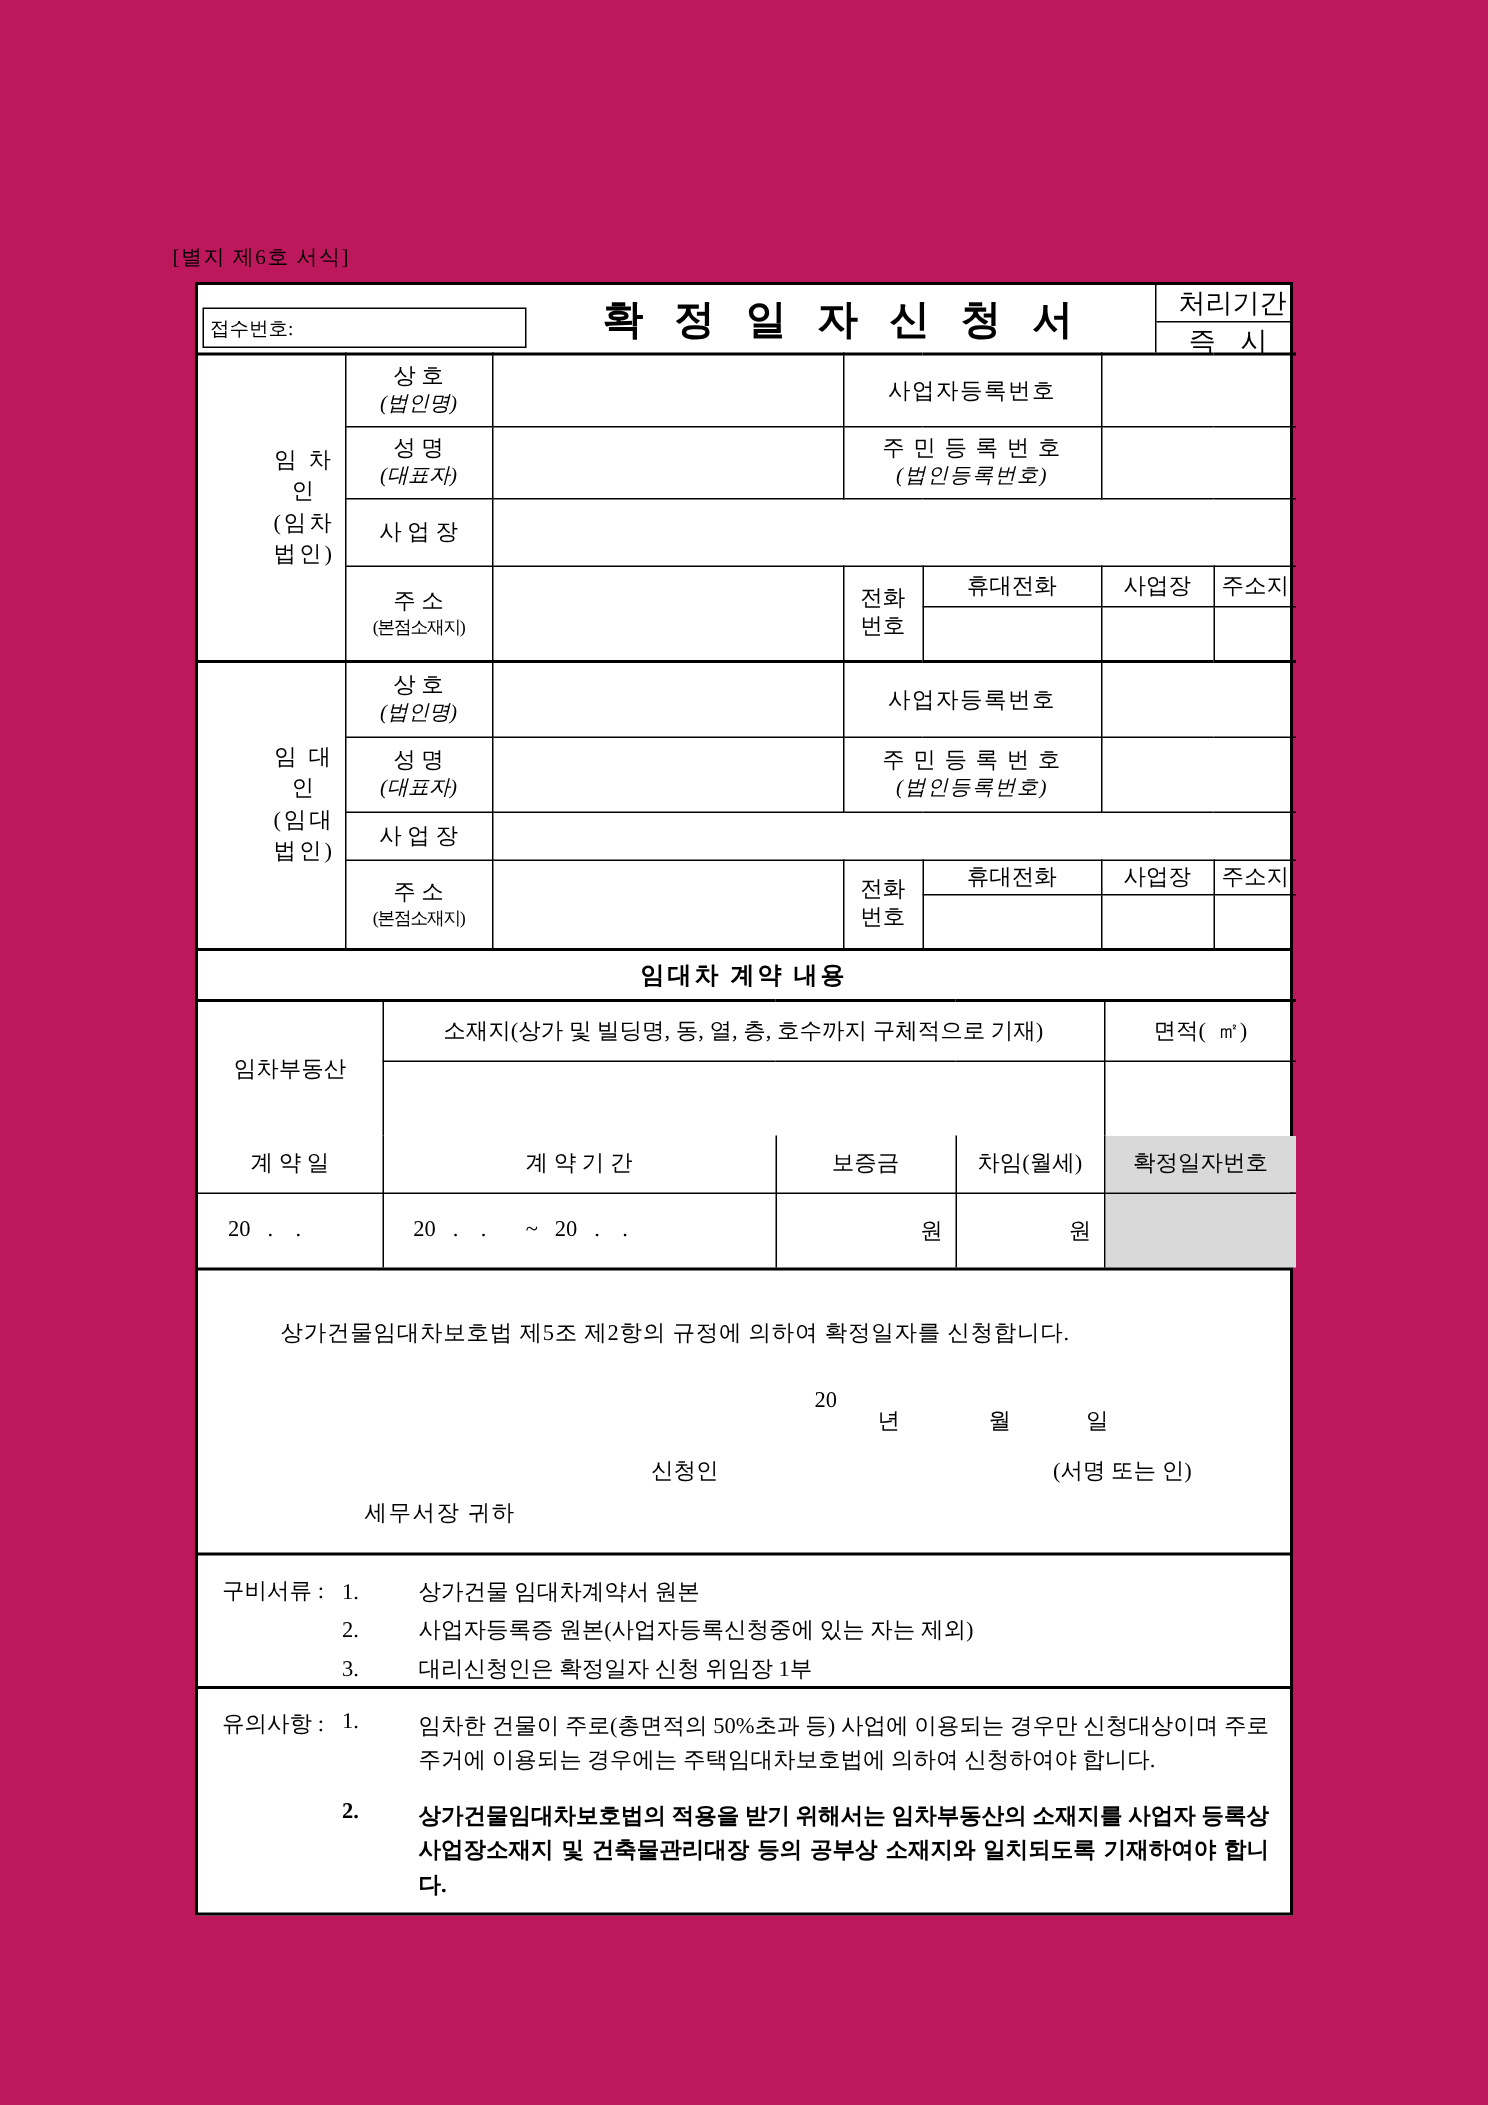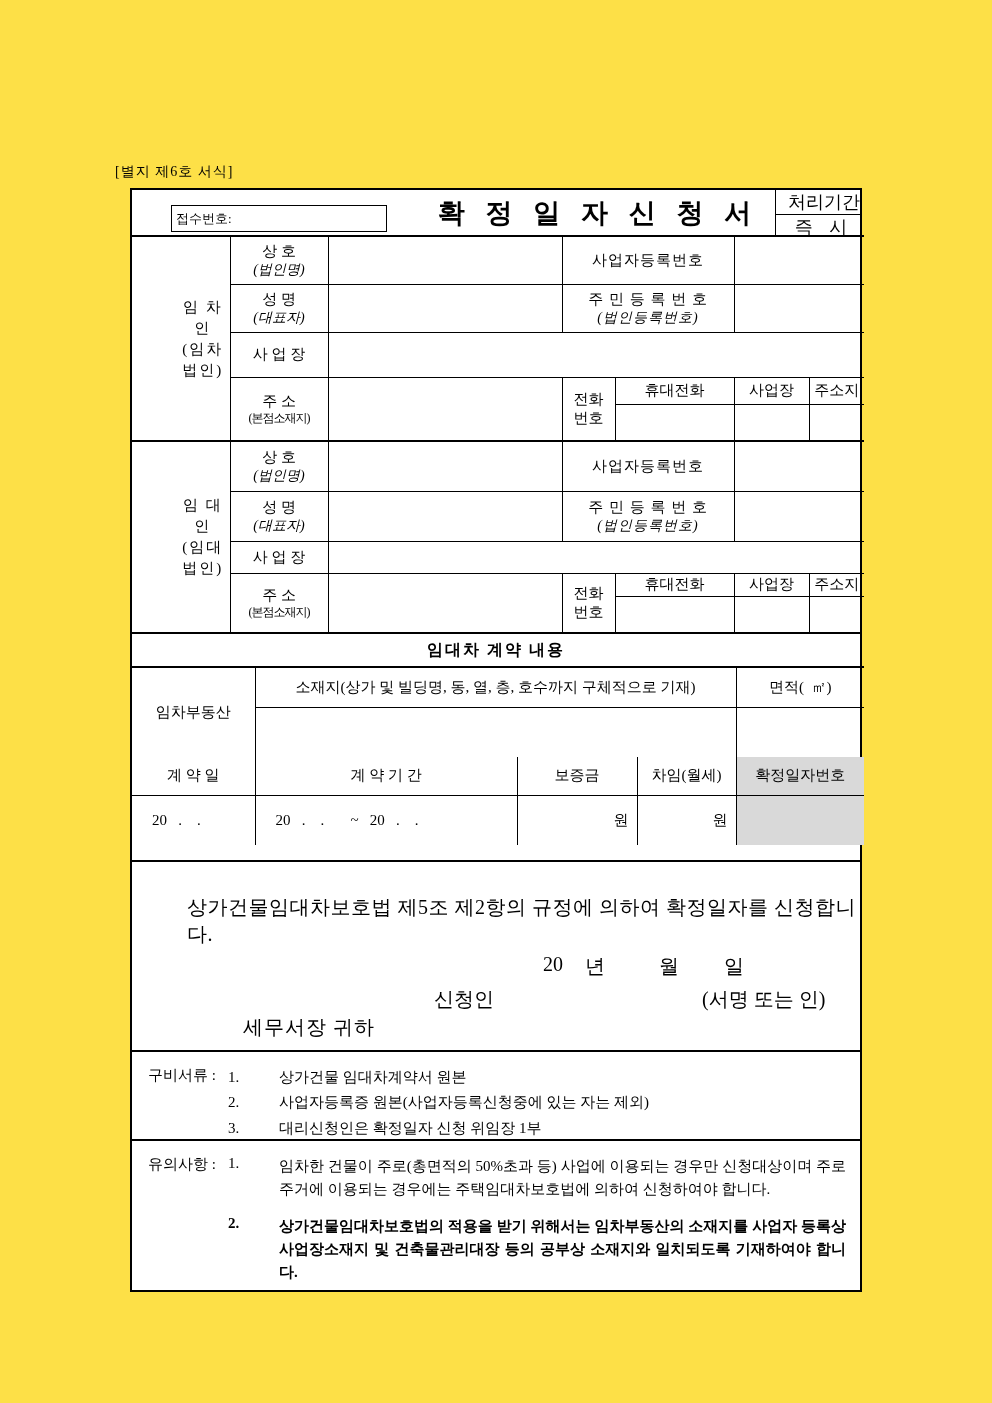--- a/index.html
+++ b/index.html
@@ -3,31 +3,31 @@
 <meta charset="utf-8">
 <style>
   * { margin: 0; padding: 0; box-sizing: border-box; }
   html, body { background: #fff; }
   body {
     width: 992px; height: 1403px;
     font-family: "Liberation Serif", "DejaVu Serif", serif;
     color: #000;
     position: relative;
   }
-  .page { position: absolute; inset: 0; background: #fde047; }
+  .page { position: absolute; inset: 0; background: #be185d; }
   .form-label { position: absolute; left: 115px; top: 163px; font-size: 14px; letter-spacing: 1px; }
 
   .form {
     position: absolute; left: 130px; top: 188px; width: 732px;
     border: 2px solid #000; background: #fff;
   }
 
   
   .hdr { display: flex; height: 45px; }
-  .hdr-left { position: relative; width: 642px; margin-left: 36px; }
+  .hdr-left { position: relative; width: 642px; }
   .receipt-box {
     position: absolute; left: 3px; top: 15px; width: 216px; height: 27px;
     border: 1px solid #000; display: flex; align-items: center;
     font-size: 13px; padding-left: 4px;
   }
   .title {
     position: absolute; left: 225px; top: 5px; width: 410px;
     text-align: center; font-size: 27px; font-weight: bold; letter-spacing: 7px;
     white-space: nowrap;
   }
@@ -48,23 +48,23 @@
   .num-label { letter-spacing: 1px; }
   .pre { white-space: pre; }
   .left { text-align: left; }
   .right { text-align: right; }
   .pl { padding-left: 20px; }
   .pr { padding-right: 8px; }
   .grey { background: #d9d9d9; }
   .bar { height: 34px; display: flex; align-items: center; justify-content: center; font-weight: bold; font-size: 16px; letter-spacing: 2px; }
 
   
-  .statement { position: relative; height: 190px; font-size: 20px; margin-top: 15px; }
+  .statement { position: relative; height: 190px; font-size: 15px; }
   .statement .st-line { position: absolute; left: 55px; top: 32px; letter-spacing: 0.5px; }
-  .statement .d-year-prefix { position: absolute; left: 411px; top: 91px; }
+  .statement .d-year-prefix { position: absolute; left: 411px; top: 79px; }
   .statement .d-year { position: absolute; left: 453px; top: 91px; }
   .statement .d-month { position: absolute; left: 527px; top: 91px; }
   .statement .d-day { position: absolute; left: 592px; top: 91px; }
   .statement .applicant { position: absolute; left: 302px; top: 124px; }
   .statement .sign { position: absolute; left: 570px; top: 124px; }
   .statement .recipient { position: absolute; left: 111px; top: 152px; letter-spacing: 1px; }
 
   
   .listbox { padding: 14px 10px 8px 16px; }
   .listrow { display: flex; }

